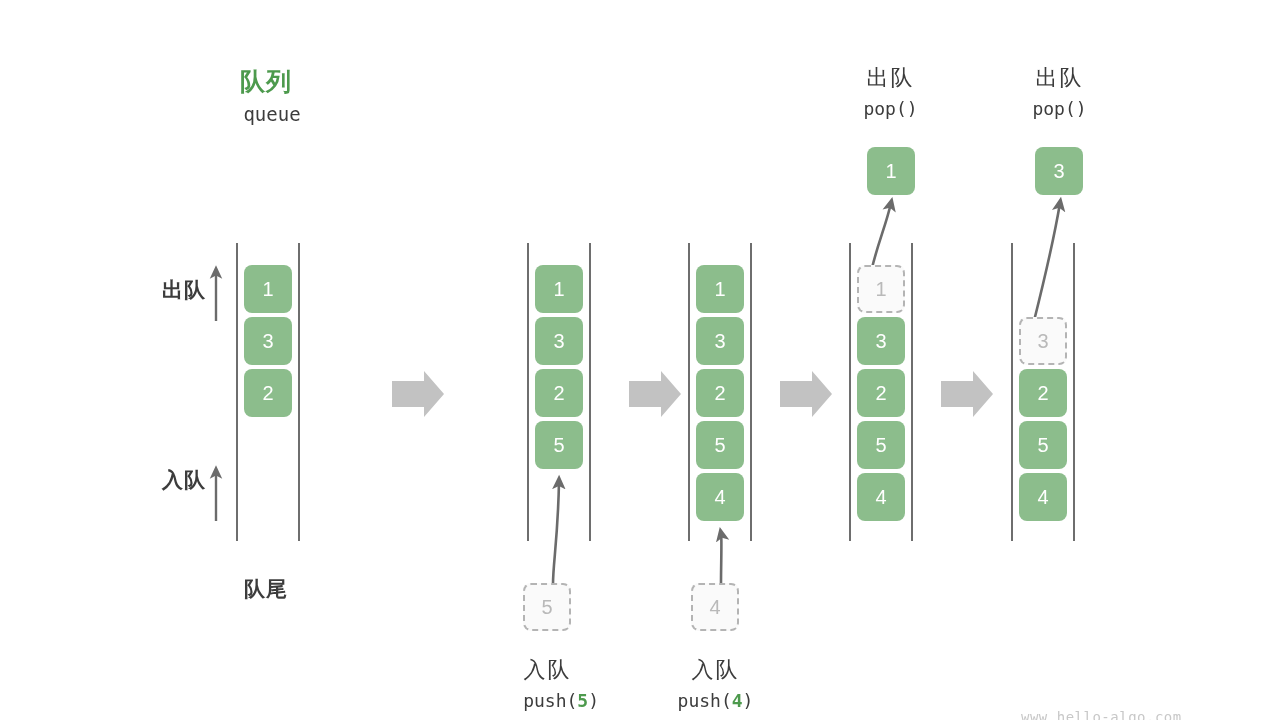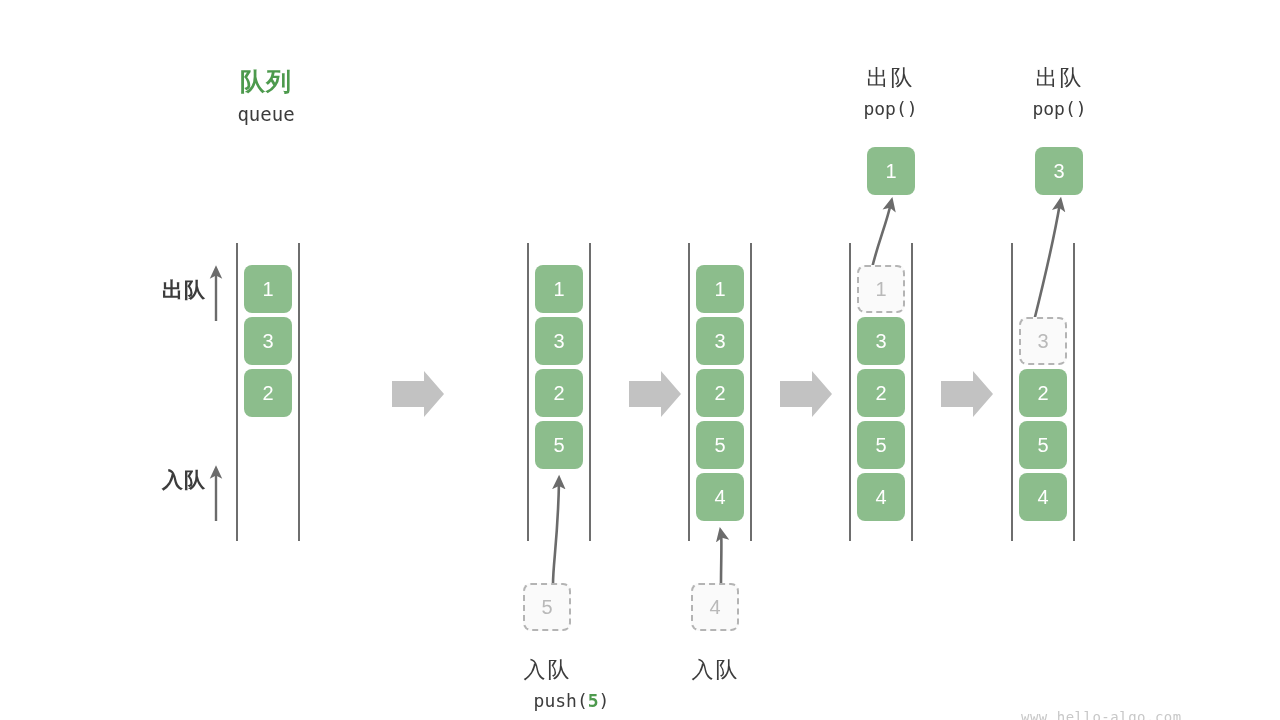--- a/index.html
+++ b/index.html
@@ -145,51 +145,53 @@
 
     <g fill="#c2c2c2">
       <path d="M392,348 L424,348 L424,338 L444,361 L424,384 L424,374 L392,374 Z"></path>
       <path d="M629,348 L661,348 L661,338 L681,361 L661,384 L661,374 L629,374 Z"></path>
       <path d="M780,348 L812,348 L812,338 L832,361 L812,384 L812,374 L780,374 Z"></path>
       <path d="M941,348 L973,348 L973,338 L993,361 L973,384 L973,374 L941,374 Z"></path>
     </g>
   </svg>
 
   <div class="abs title-cn" style="left:190px; top:32px; width:152px;">队列</div>
-  <div class="abs title-en" style="left:190px; top:70px; width:152px;">queue</div>
-
+  <div class="abs title-en" style="left:196px; top:70px; width:152px;">queue</div>
+
+  <div class="abs label-cn-bold" style="left:190px; top:542px; width:152px;">队尾</div>
 
   <div class="abs label-cn-bold" style="left:140px; top:243px; width:66px; text-align:right;">出队</div>
   <div class="abs label-cn-bold" style="left:140px; top:433px; width:66px; text-align:right;">入队</div>
 
   <div class="abs">
     <div class="abs cell" style="left:244px; top:232px;">1</div>
     <div class="abs cell" style="left:244px; top:284px;">3</div>
     <div class="abs cell" style="left:244px; top:336px;">2</div>
   </div>
 
   <div class="abs">
     <div class="abs cell" style="left:535px; top:232px;">1</div>
     <div class="abs cell" style="left:535px; top:284px;">3</div>
     <div class="abs cell" style="left:535px; top:336px;">2</div>
     <div class="abs cell" style="left:535px; top:388px;">5</div>
     <div class="abs cell ghost" style="left:523px; top:550px;">5</div>
   </div>
   <div class="abs op-cn" style="left:470px; top:622px; width:155px;">入队</div>
-  <div class="abs op-code" style="left:494px; top:657px; width:155px;">push(<span class="arg">5</span>)</div>
+  <div class="abs op-code" style="left:444px; top:657px; width:155px;text-align:right;">push(<span class="arg">5</span>)</div>
 
   <div class="abs">
     <div class="abs cell" style="left:696px; top:232px;">1</div>
     <div class="abs cell" style="left:696px; top:284px;">3</div>
     <div class="abs cell" style="left:696px; top:336px;">2</div>
     <div class="abs cell" style="left:696px; top:388px;">5</div>
     <div class="abs cell" style="left:696px; top:440px;">4</div>
     <div class="abs cell ghost" style="left:691px; top:550px;">4</div>
   </div>
   <div class="abs op-cn" style="left:638px; top:622px; width:155px;">入队</div>
+  <div class="abs op-code" style="left:638px; top:657px; width:155px;">push(<span class="arg">4</span>)</div>
 
   <div class="abs op-cn" style="left:813px; top:30px; width:155px;">出队</div>
   <div class="abs op-code" style="left:813px; top:65px; width:155px;">pop()</div>
   <div class="abs cell" style="left:867px; top:114px;">1</div>
   <div class="abs">
     <div class="abs cell ghost" style="left:857px; top:232px;">1</div>
     <div class="abs cell" style="left:857px; top:284px;">3</div>
     <div class="abs cell" style="left:857px; top:336px;">2</div>
     <div class="abs cell" style="left:857px; top:388px;">5</div>
     <div class="abs cell" style="left:857px; top:440px;">4</div>

